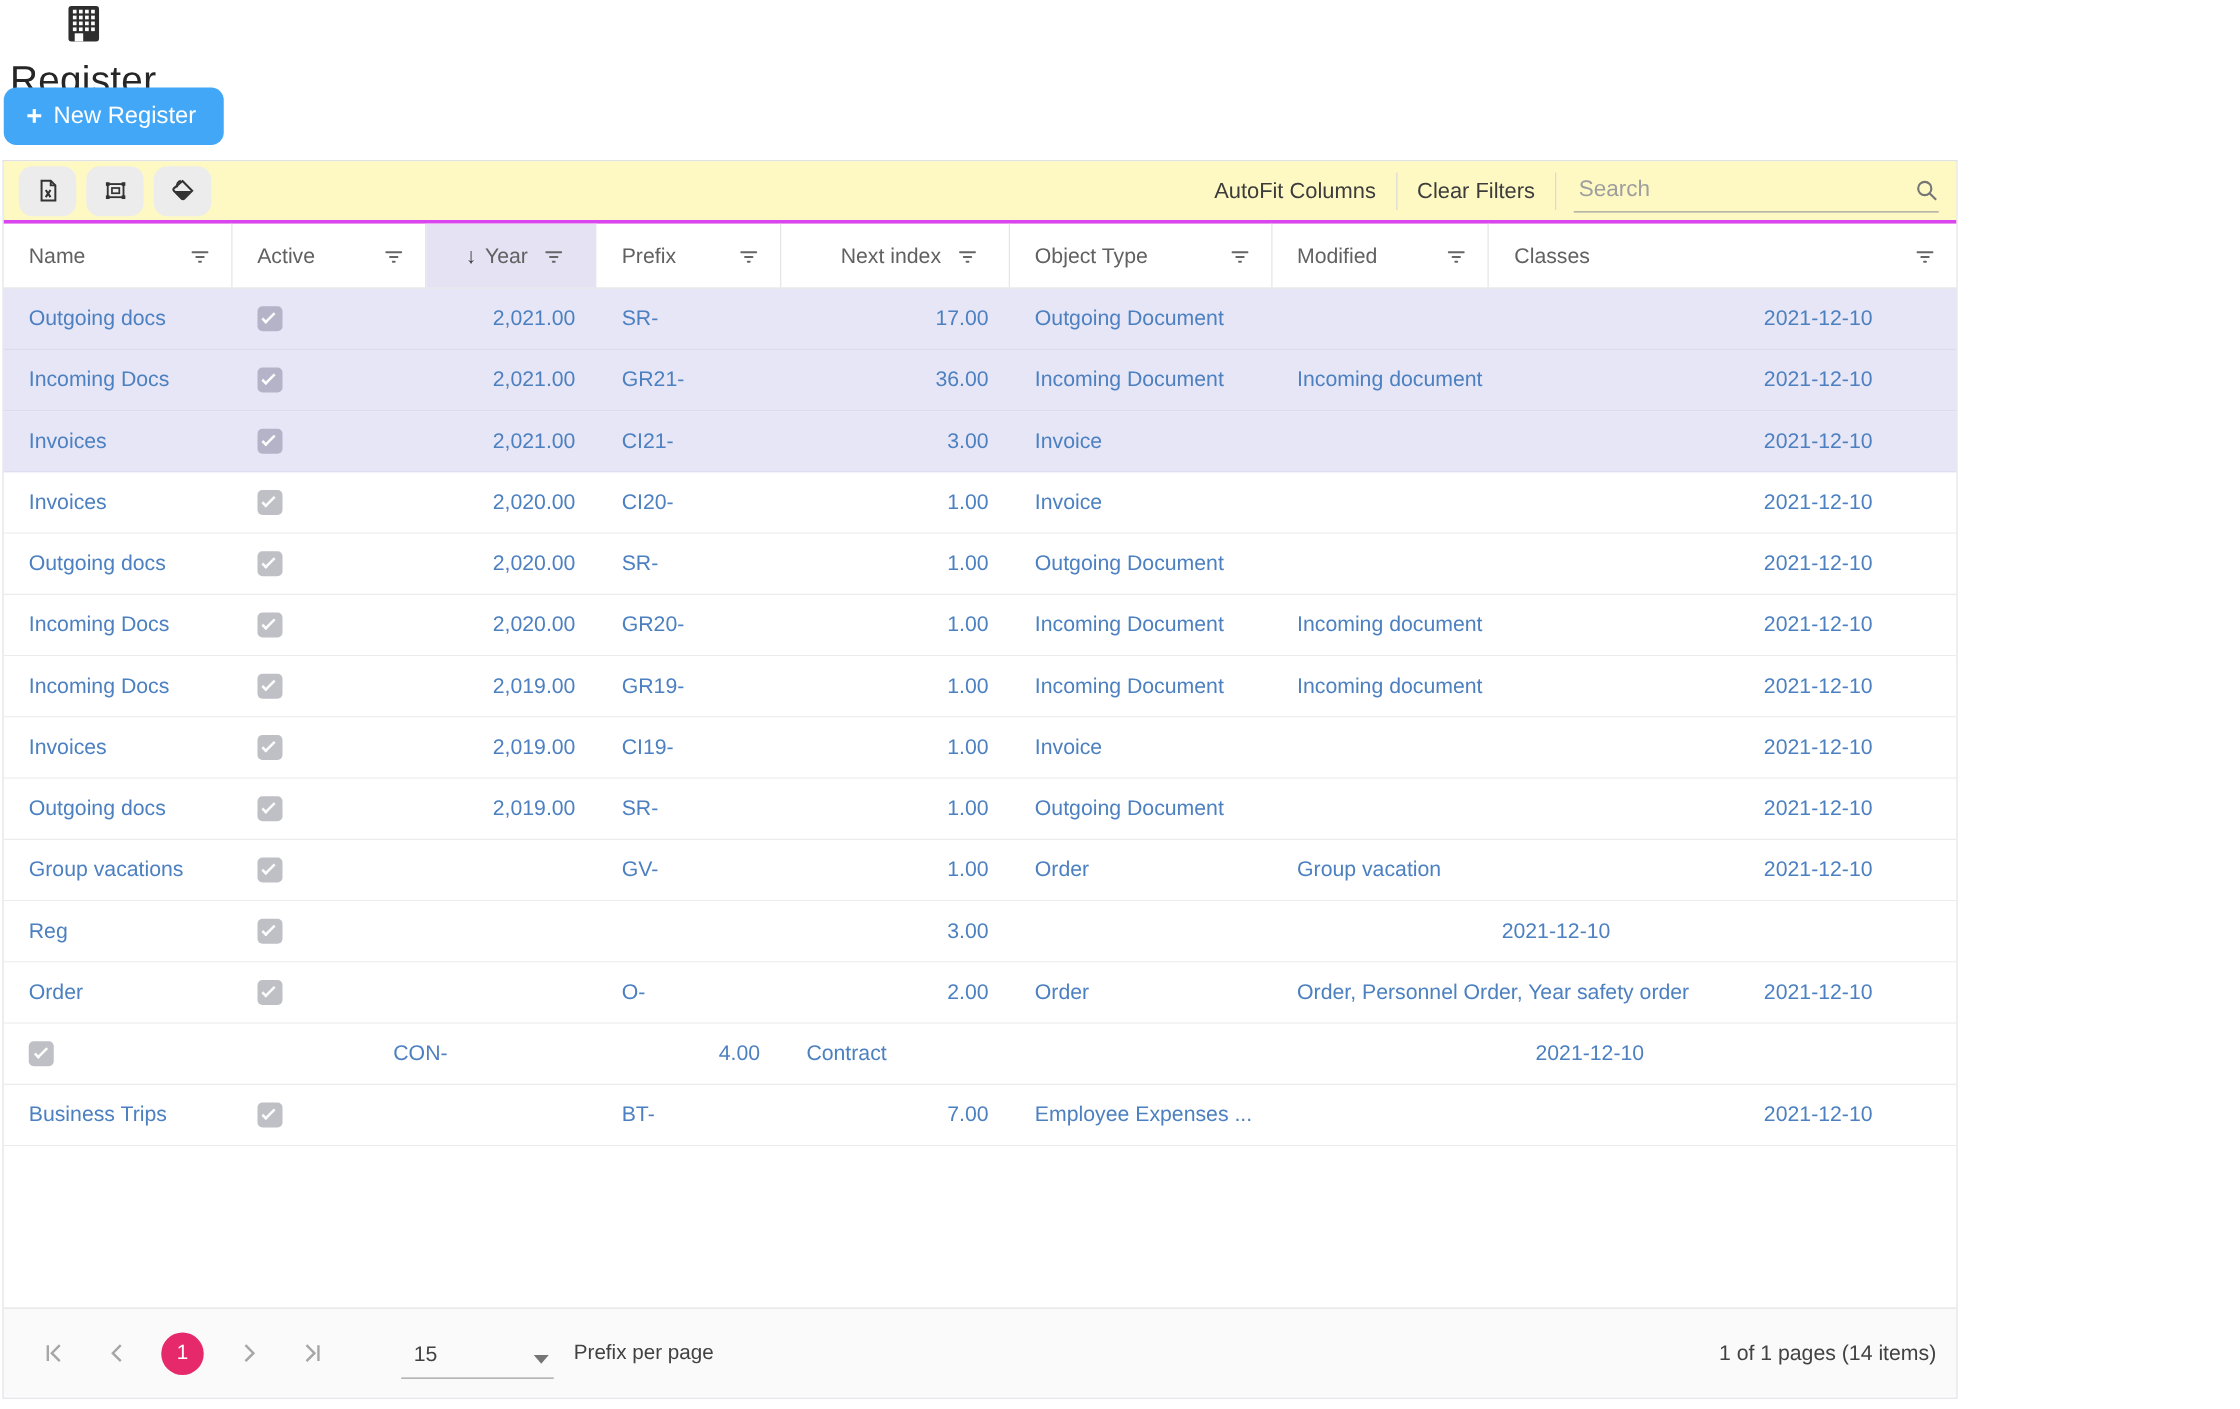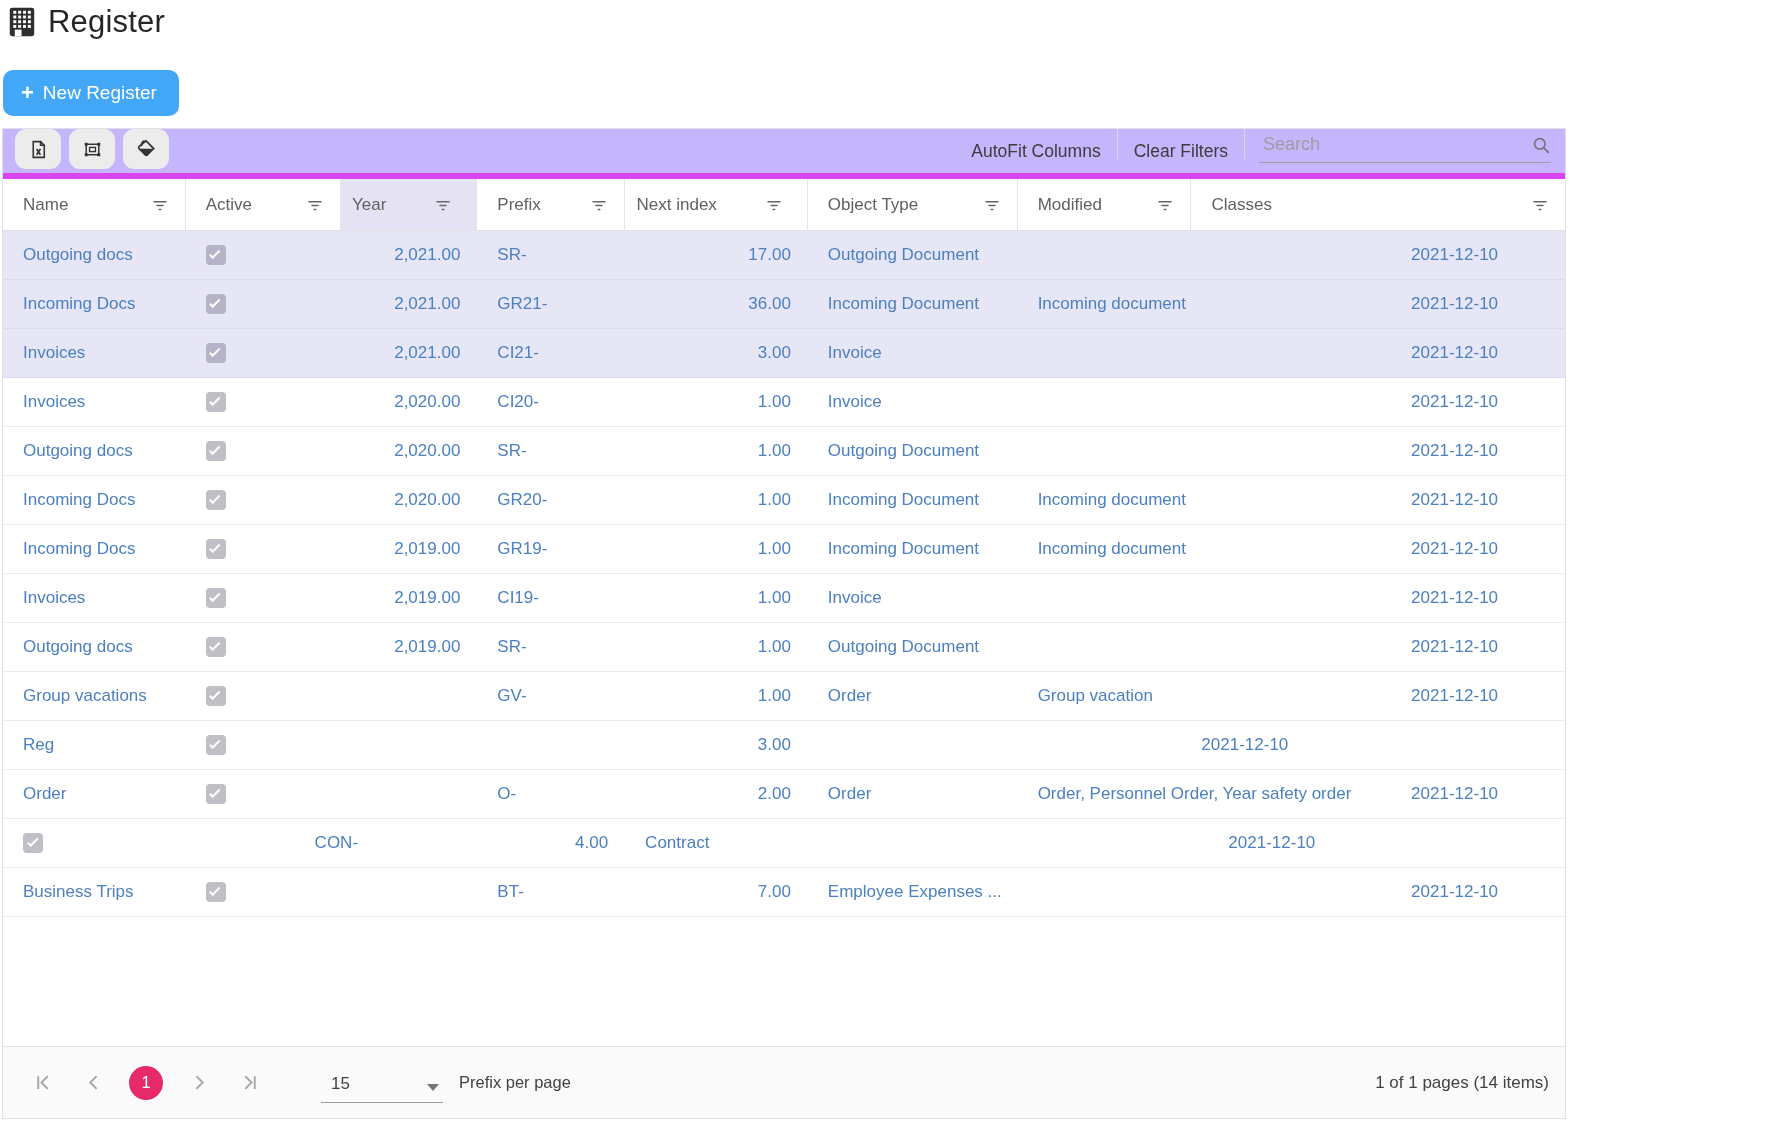--- a/index.html
+++ b/index.html
@@ -3,57 +3,57 @@
 <meta charset="utf-8">
 <style>
   * { box-sizing: border-box; margin: 0; padding: 0; }
   html,body { background:#fff; }
   body {
     font-family: "Liberation Sans", "DejaVu Sans", sans-serif;
     width: 1792px; height: 1127px; position: relative; color:#424242;
     overflow: hidden;
   }
   
-  .page-head { position:absolute; top:4px; left:8px; display:flex; align-items:center; gap:12px; }
+  .page-head { position:absolute; top:4px; left:8px; display:flex; align-items:center; gap:12px;flex-direction:column; }
   .page-title { font-size:31px; color:#262626; font-weight:400; letter-spacing:.2px; }
   .new-btn {
     position:absolute; top:70px; left:3px; height:46px; padding:0 22px 0 18px;
     background:#43a7f7; color:#fff; border:none; border-radius:10px;
     font-size:19px; display:flex; align-items:center; gap:9px; cursor:pointer;
     font-family:inherit;
   }
   .new-btn .plus { font-size:22px; font-weight:bold; line-height:1; }
   
   .grid {
     position:absolute; top:128px; left:2px; width:1564px; height:991px;
     border:1px solid #dfe0e6; display:flex; flex-direction:column; background:#fff;
   }
   
   .toolbar {
-    height:50px; background:#c4b5fd; border-bottom:6px solid #d946ef;
-    display:flex; padding:0 6px 0 12px; flex:none;
+    height:50px; background:#fef9c3; border-bottom:3px solid #d946ef;
+    display:flex; align-items:center; padding:0 6px 0 12px; flex:none;
   }
   .tool-btn {
     width:46px; height:40px; border-radius:11px; background:#ececec; border:none;
     display:flex; align-items:center; justify-content:center; margin-right:8px; cursor:pointer;
   }
   .toolbar .spacer { flex:1; }
   .text-btn { background:none; border:none; font-family:inherit; font-size:17.5px; color:#3c3c3c; padding:0 16px; cursor:pointer; height:100%; }
   .vsep { width:1px; height:30px; background:#d9d9d9; flex:none; }
   .search-wrap { display:flex; align-items:center; border-bottom:1px solid #9e9e9e; width:292px; margin:0 8px 0 14px; height:34px; }
   .search-wrap input {
     border:none; outline:none; background:transparent; flex:1; font-size:18px; color:#424242;
     font-family:inherit; padding:0 4px 2px 4px;
   }
   .search-wrap input::placeholder { color:#9e9e9e; }
   
   .thead { height:52px; display:flex; border-bottom:1px solid #e0e0e0; flex:none; background:#fff; }
   .th {
     display:flex; align-items:center; padding:0 14px 0 20px; color:#616161; font-size:17px;
-    border-right:1px solid #e6e6e6; cursor:pointer; overflow:hidden; white-space:nowrap;gap:36px;
+    border-right:1px solid #e6e6e6; cursor:pointer; overflow:hidden; white-space:nowrap;
   }
   .th:last-child { border-right:none; }
   .th.right { justify-content:flex-end; padding-right:22px; }
   .th.sorted { background:#e4e2f3; }
   .th .th-label { margin-right:10px; }
   .th:not(.right) .filter-btn { margin-left:auto; }
   .sort-arrow { color:#3d3d3d; font-size:17px; margin-right:7px; }
   .filter-btn { display:inline-flex; align-items:center; justify-content:center; width:22px; height:22px; flex:none; }
   
   .tbody { flex:none; }

